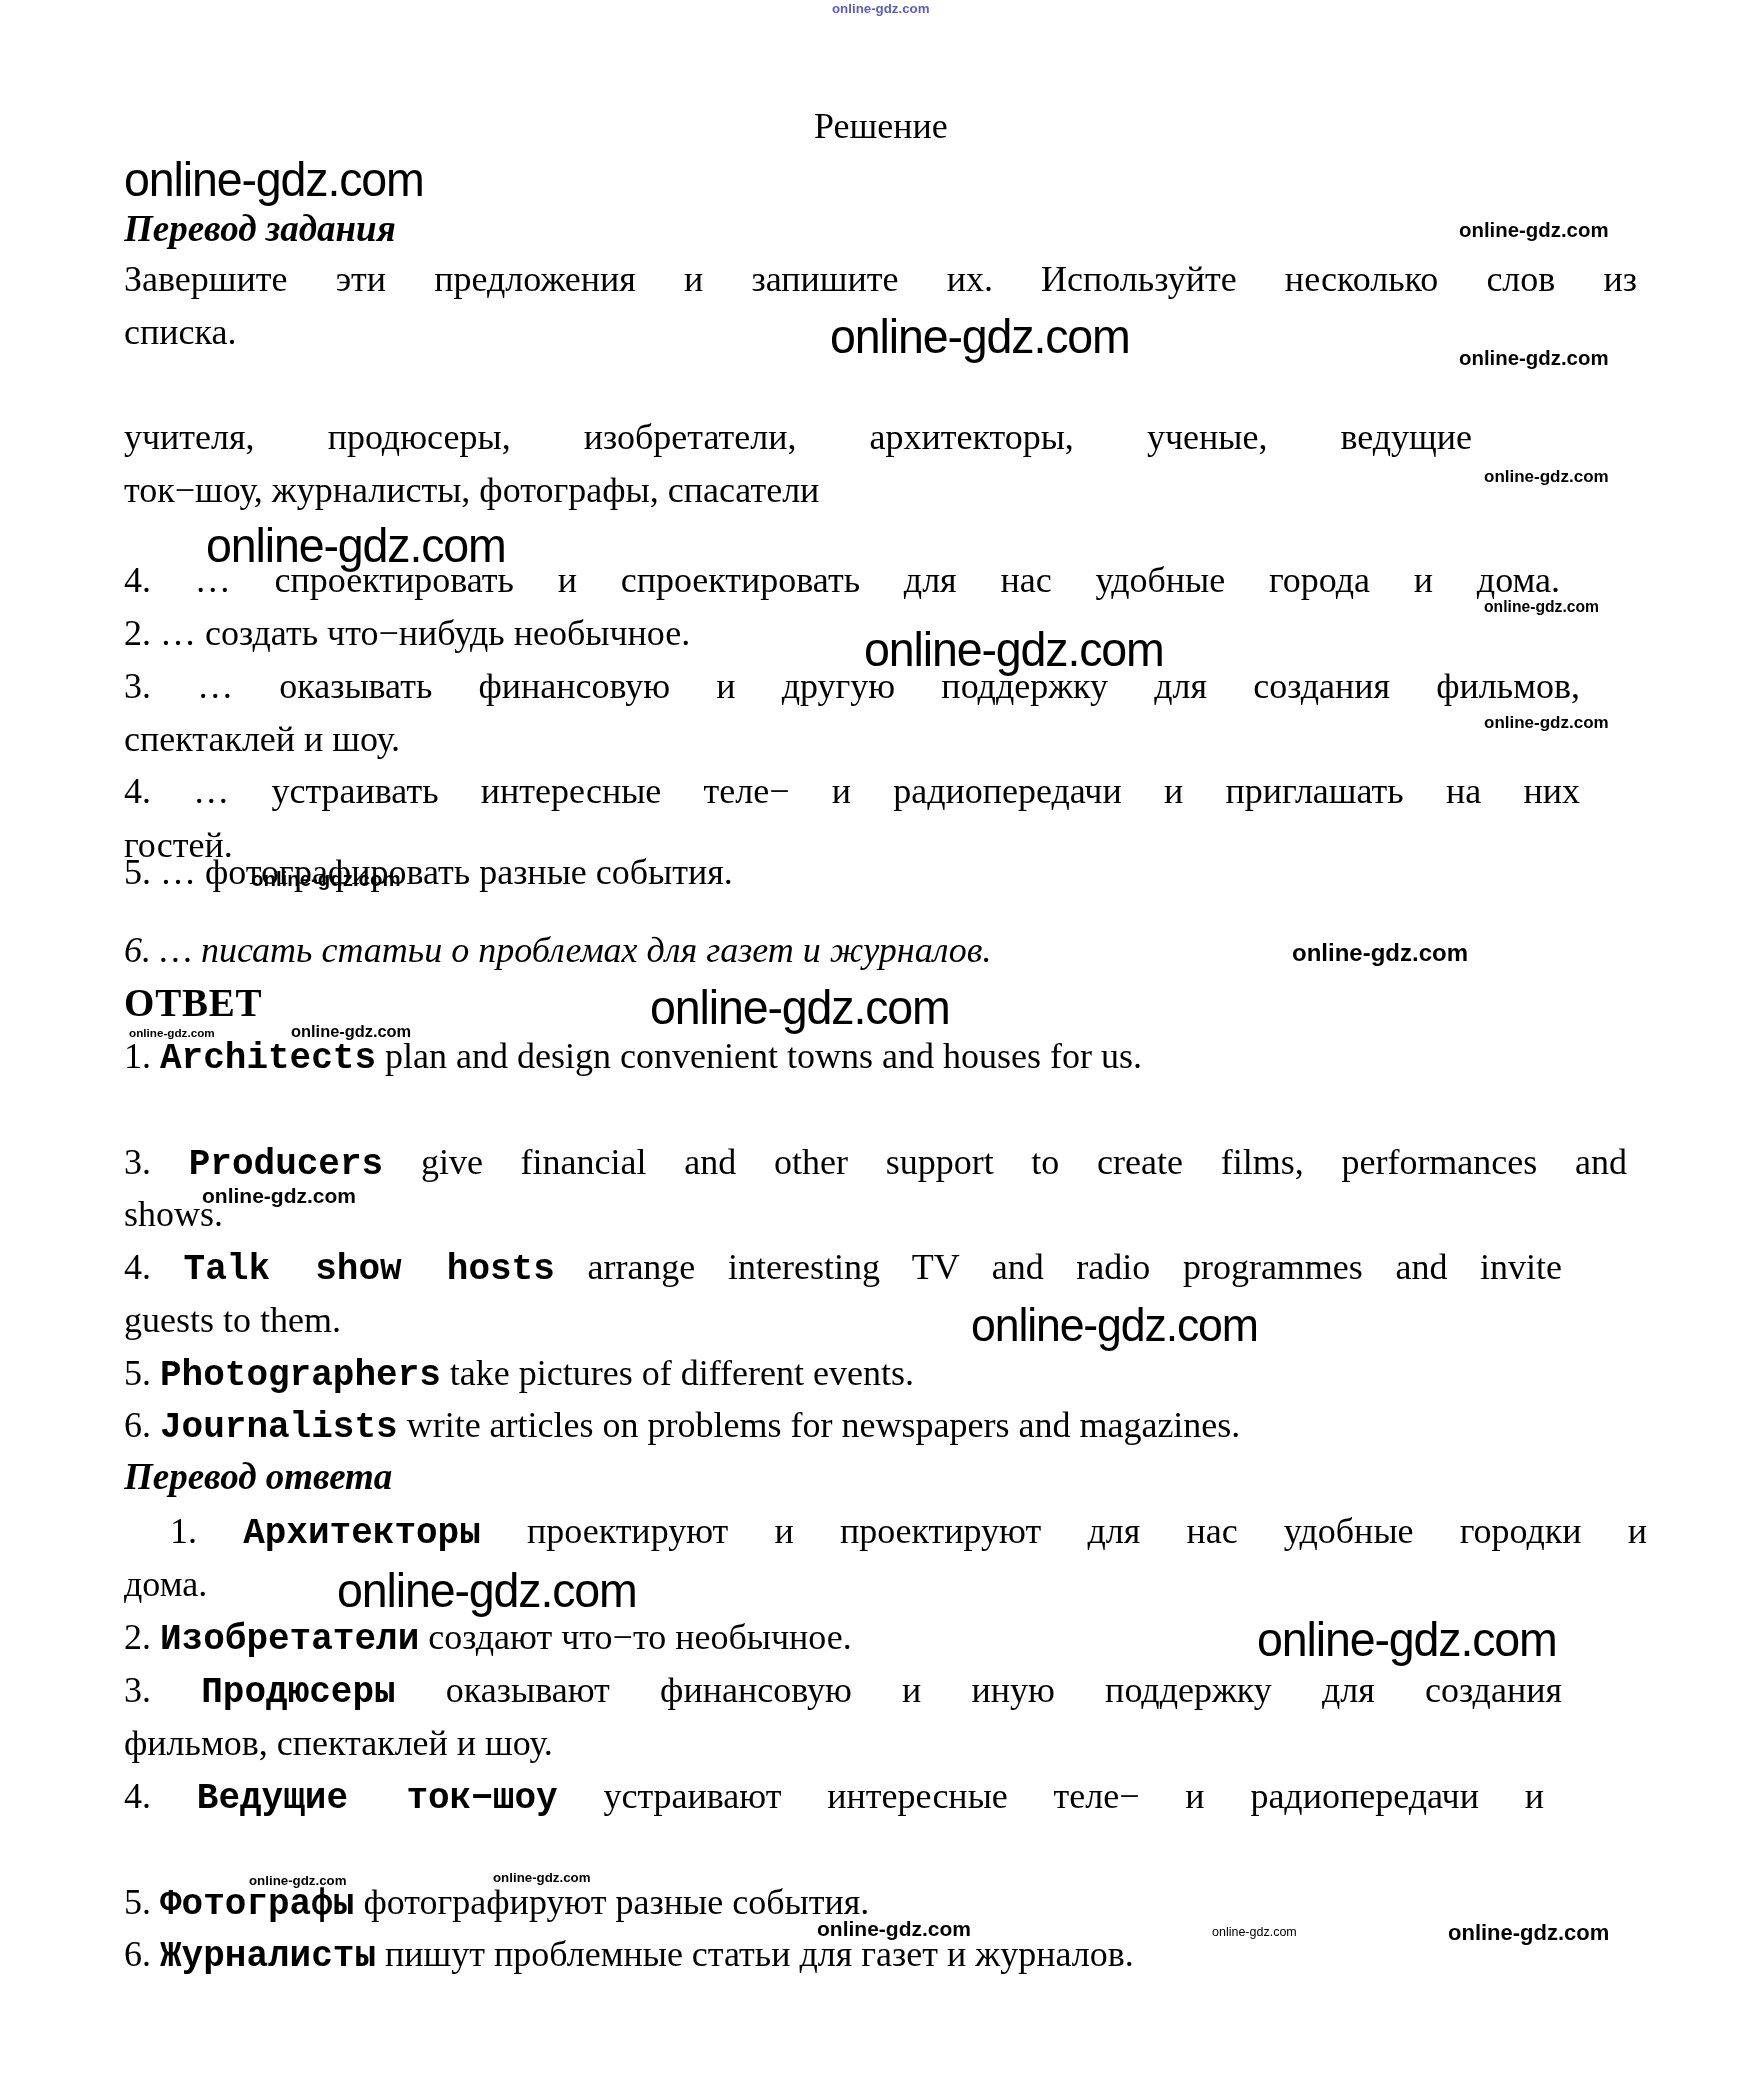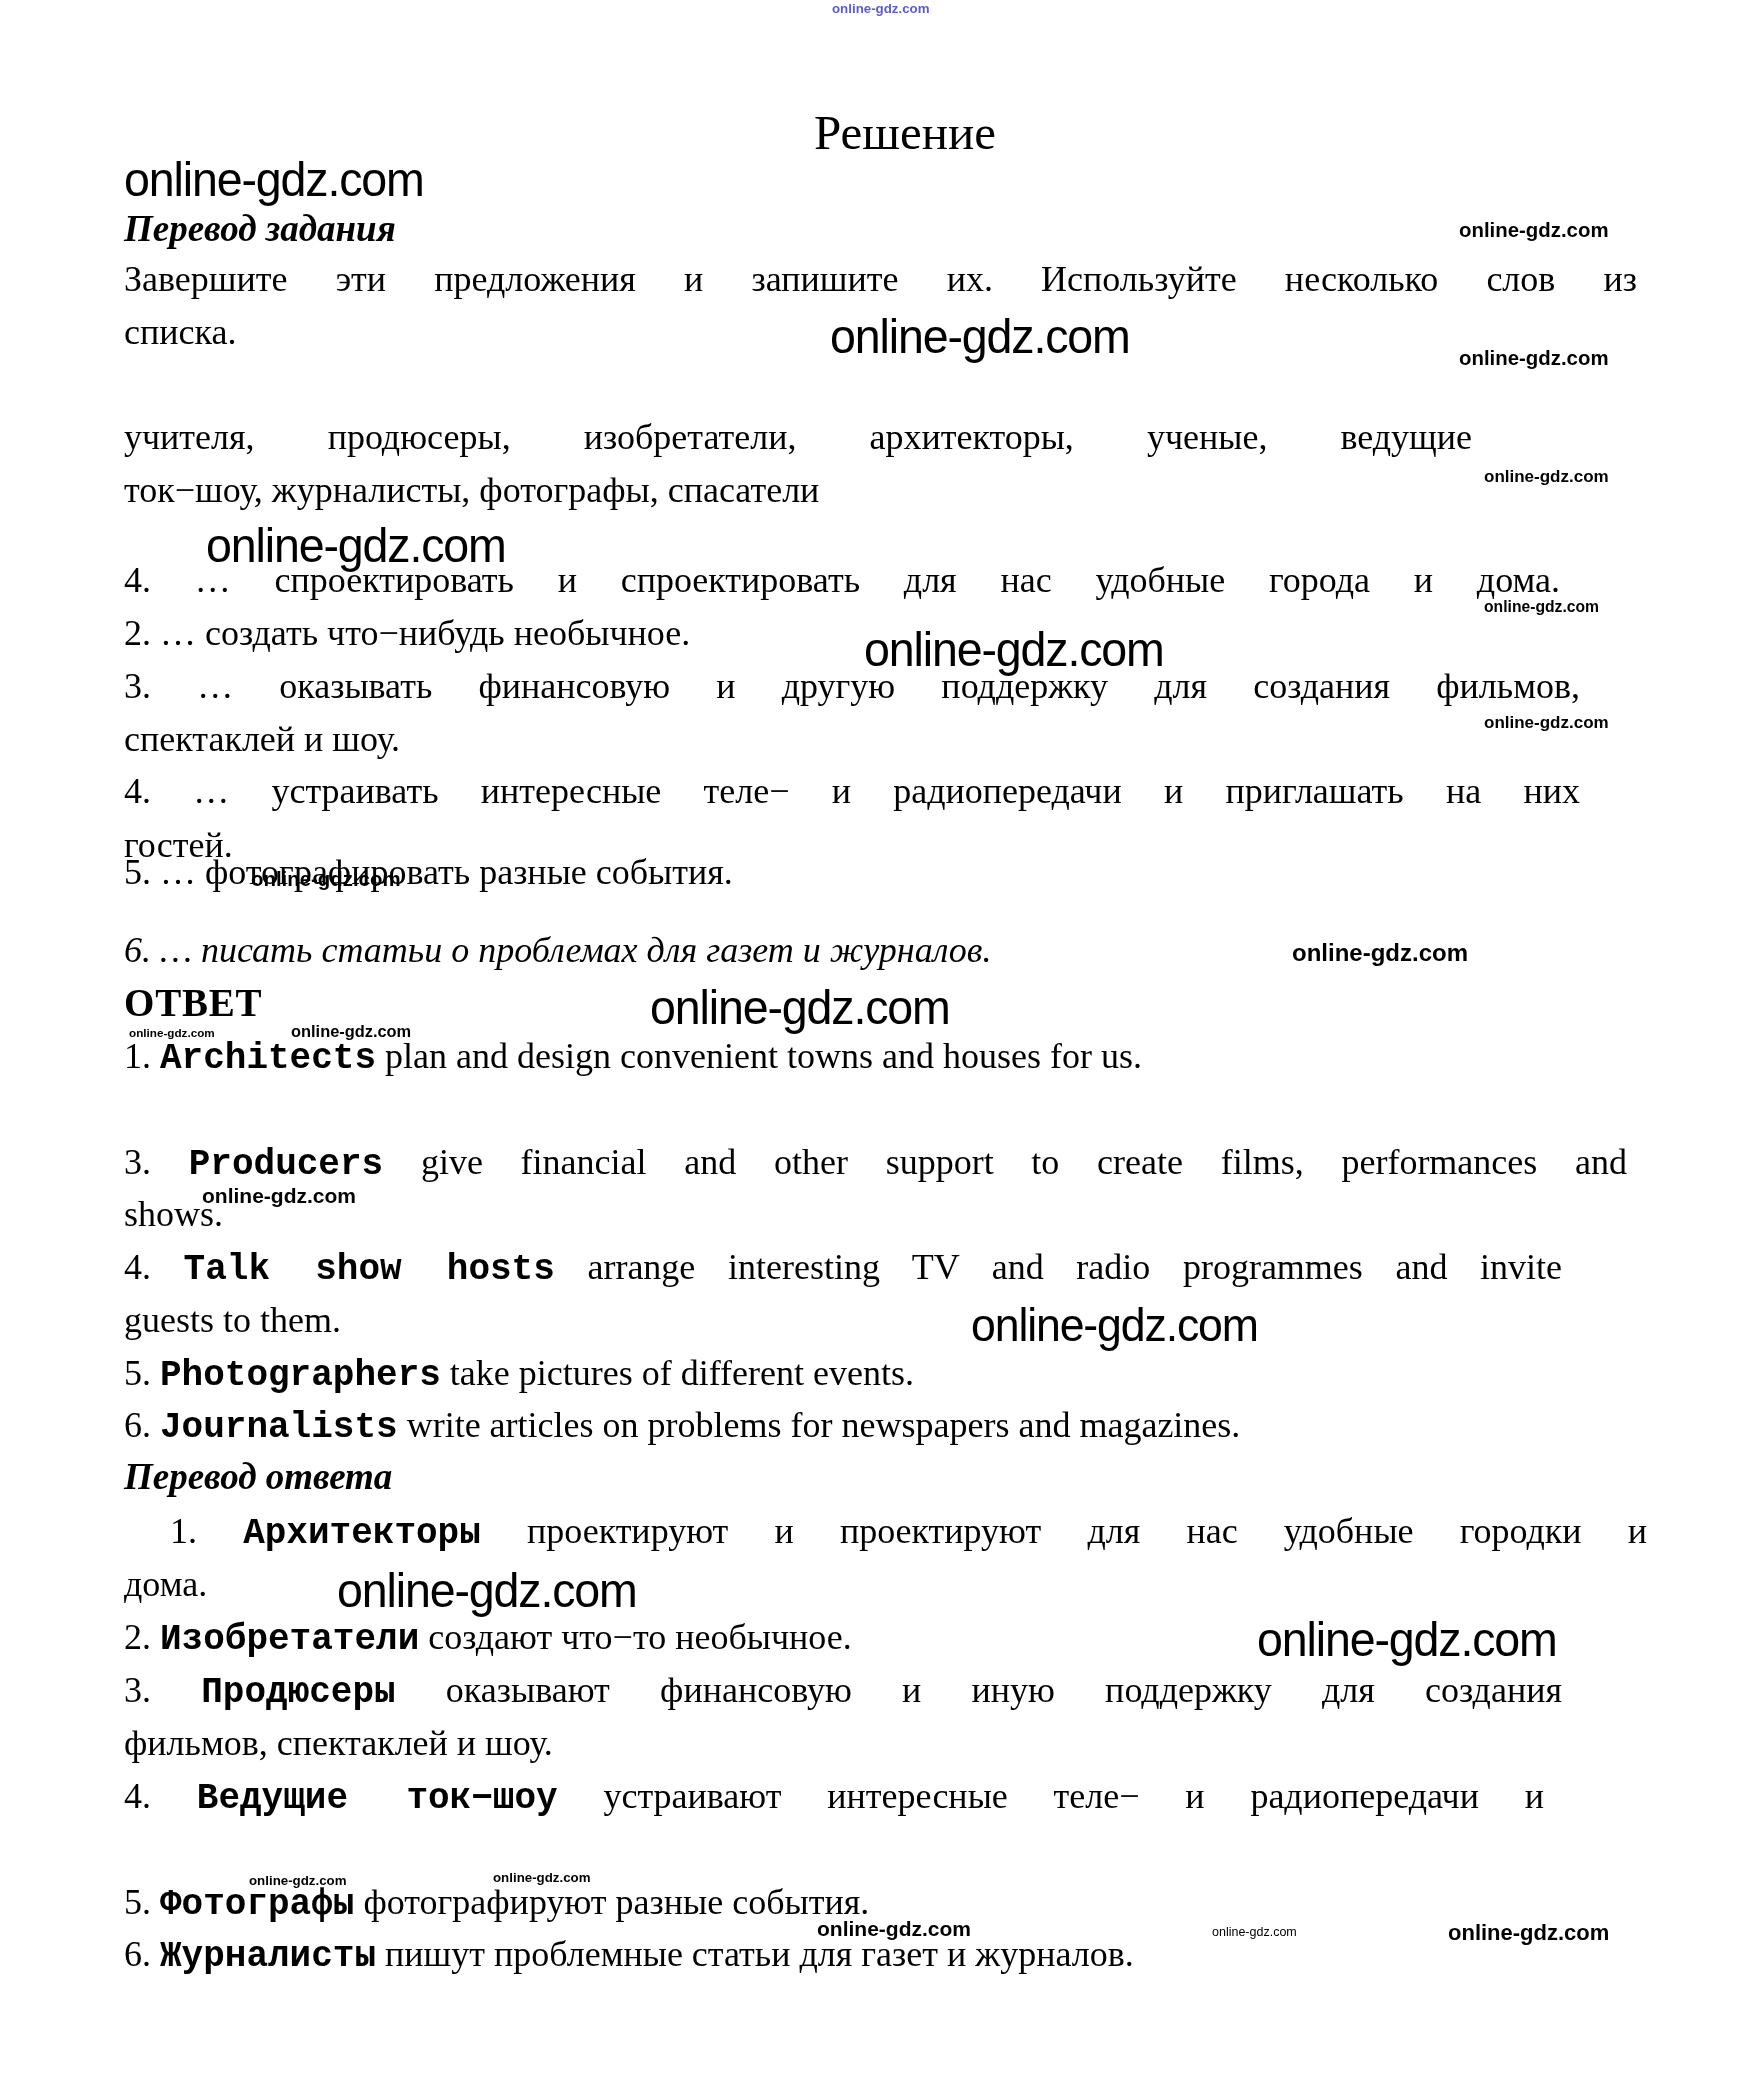--- a/index.html
+++ b/index.html
@@ -3,21 +3,21 @@
 <meta charset="utf-8">
 <style>
   html,body{margin:0;padding:0;background:#e8e8e8;}
   .page{
     position:relative;width:1759px;height:2077px;background:#ffffff;
     font-family:"Liberation Serif","DejaVu Serif",serif;color:#000;
     overflow:hidden;margin:0 auto;
   }
   .ln{position:absolute;font-size:36px;line-height:1.12;white-space:nowrap;}
   .jst{white-space:normal;text-align:justify;text-align-last:justify;line-height:1.12;}
-  .h-title{font-size:49px;}
+  .h-title{font-size:36px;}
   .hbi{font-weight:700;font-style:italic;font-size:37px;}
   .hb{font-weight:700;font-size:39px;letter-spacing:0.8px;}
   .bw{font-weight:700;font-family:Liberation Mono, monospace;}
   .wm{
     position:absolute;font-family:"Liberation Sans","DejaVu Sans",sans-serif;
     white-space:nowrap;line-height:1;color:#000;
   }
   .wm-big{font-weight:400;letter-spacing:-1.2px;transform:scaleX(0.95);transform-origin:0 0;}
   .wm-sm{font-weight:700;}
   .wm-blue{font-weight:700;color:#5c5ccd;}

